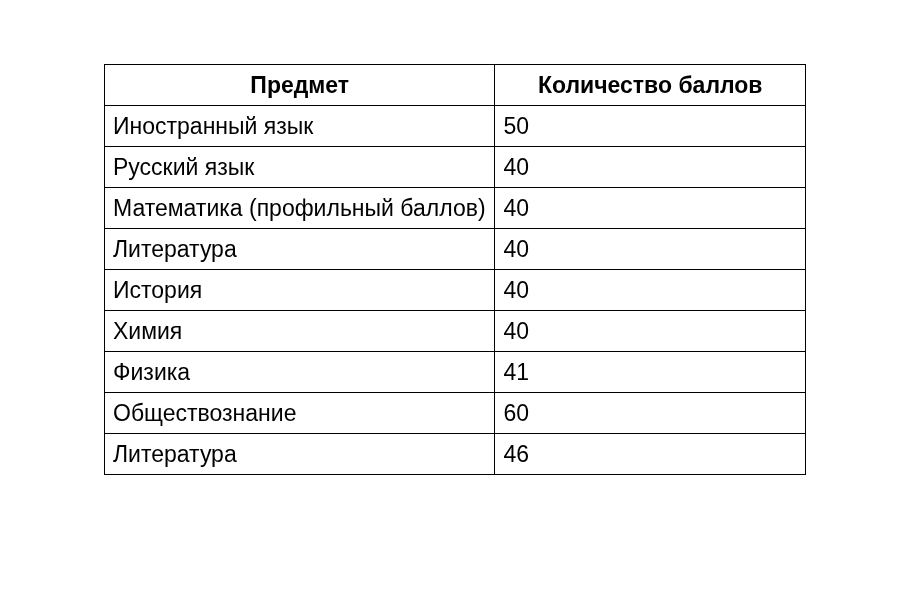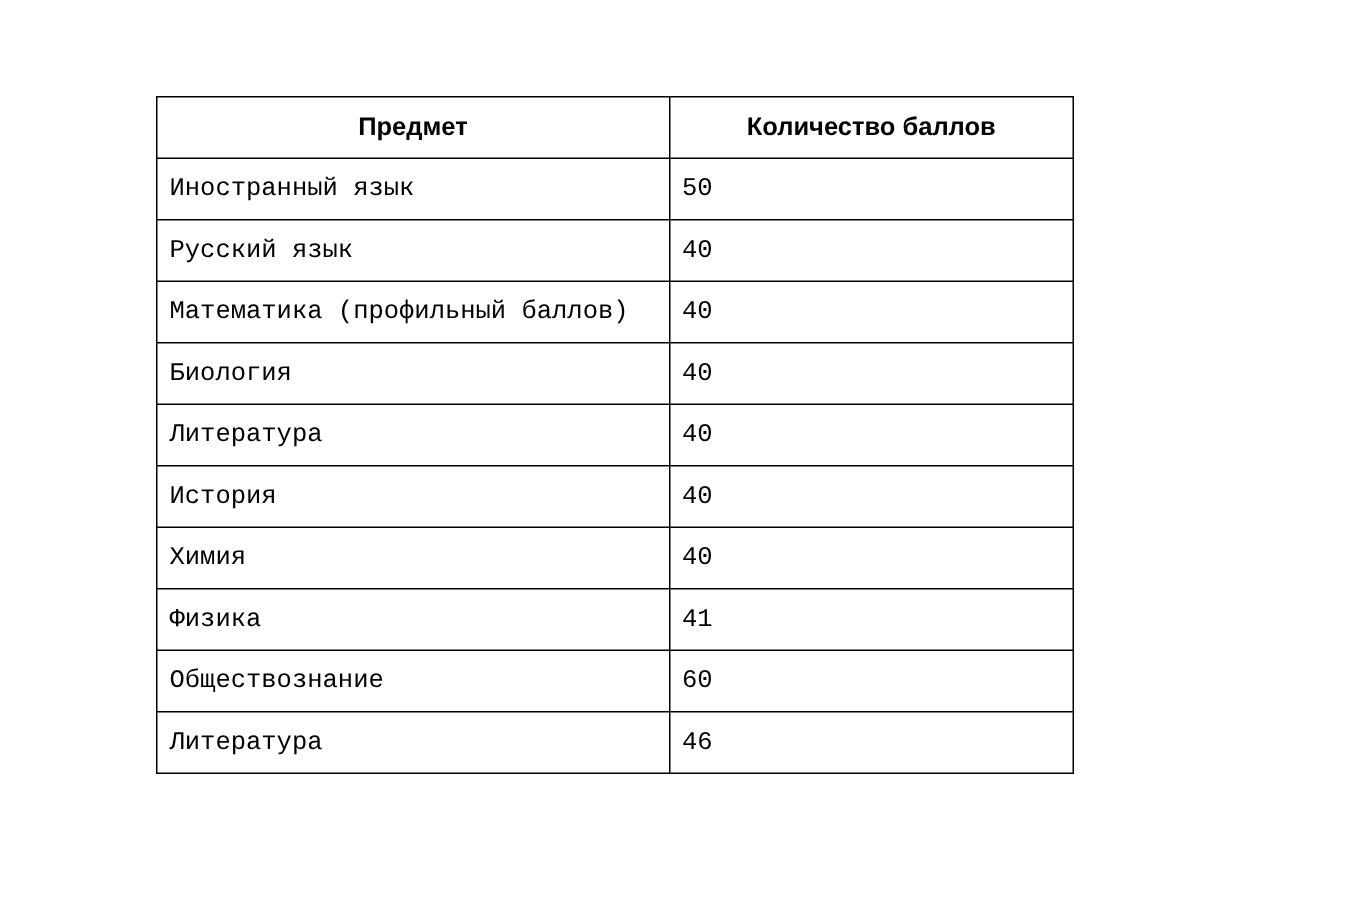--- a/index.html
+++ b/index.html
@@ -1,24 +1,24 @@
 <!DOCTYPE html>
 <html><head>
   <meta charset="utf-8">
   <style>
     html, body { margin: 0; padding: 0; background: #ffffff; }
     body { width: 899px; height: 609px; position: relative; font-family: "Liberation Sans", sans-serif; color: #000; }
     table {
       position: absolute; left: 104px; top: 64px;
-      width: 612px; border-collapse: collapse;
-      font-size: 17px;
+      width: 702px; border-collapse: collapse;
+      font-size: 23px;
     }
     th, td { border: 1px solid #000; height: 40px; padding: 0 8px; }
     th { font-weight: bold; text-align: center; }
-    td { text-align: left; font-family: Liberation Mono, monospace; }
+    td { text-align: left; }
     col.c1 { width: 391px; }
     col.c2 { width: 311px; }
   </style>
 </head>
 <body>
 
 <table>
   <colgroup>
       <col class="c1">
       <col class="c2">
@@ -36,24 +36,20 @@
       </tr>
     <tr>
         <td>Русский язык</td>
         <td>40</td>
       </tr>
     <tr>
         <td>Математика (профильный баллов)</td>
         <td>40</td>
       </tr>
     <tr>
-        <td>Биология</td>
-        <td>40</td>
-      </tr>
-    <tr>
         <td>Литература</td>
         <td>40</td>
       </tr>
     <tr>
         <td>История</td>
         <td>40</td>
       </tr>
     <tr>
         <td>Химия</td>
         <td>40</td>

